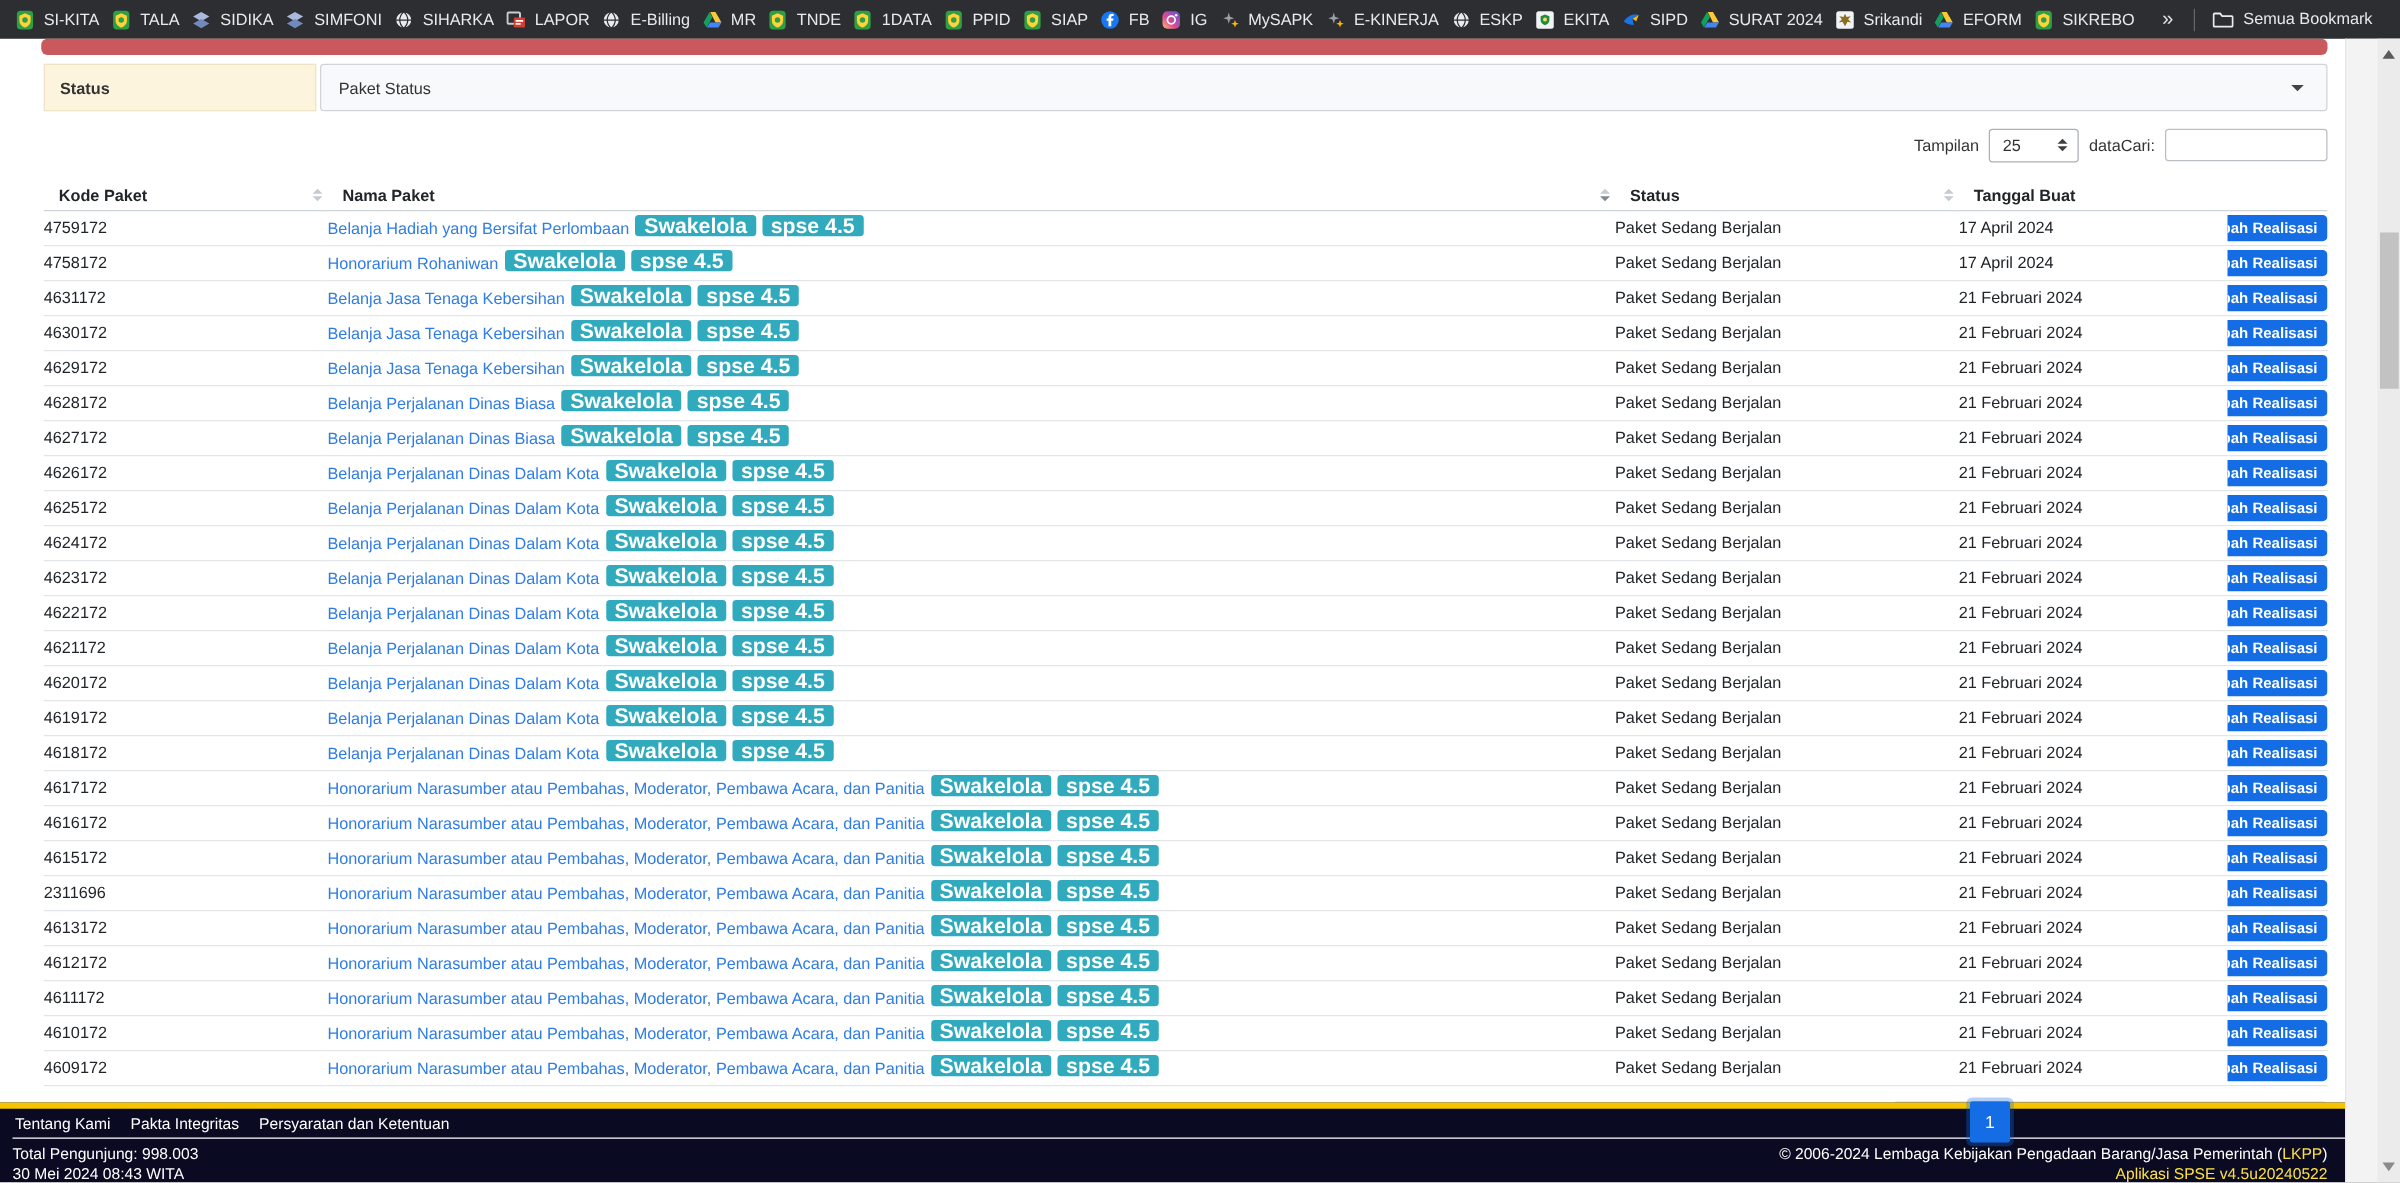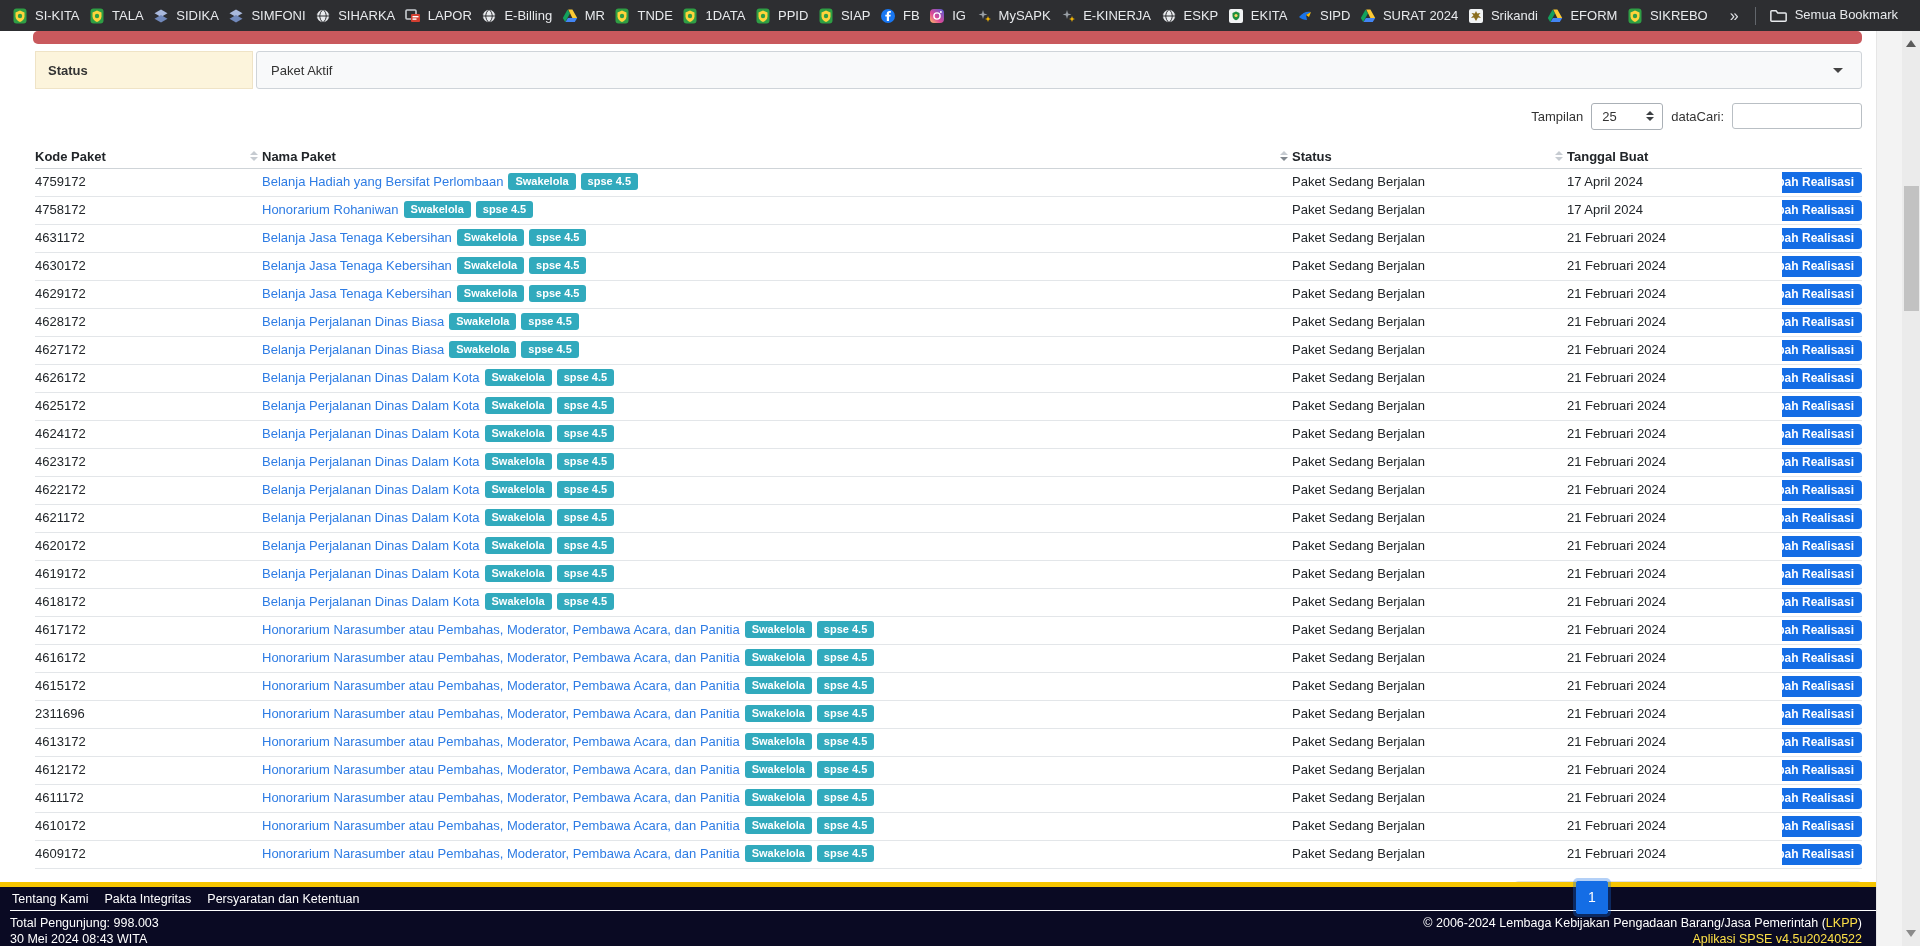--- a/index.html
+++ b/index.html
@@ -47,31 +47,31 @@
   .search-input { width: 130px; height: 26px; border: 1px solid #b9bfc4; border-radius: 3px;
                   padding: 0 6px; font-size: 13px; outline: none; }
 
   
   table.paket { width: 100%; border-collapse: collapse; table-layout: fixed; margin-top: 15px;
                 font-size: 13px; }
   col.c0 { width: 227px; } col.c1 { width: 1030px; } col.c2 { width: 275px; }
   col.c3 { width: 215px; } col.c4 { width: 80px; }
   th { text-align: left; font-weight: bold; color: #212529; padding: 3px 0;
        border-bottom: 1px solid #cfd4d8; height: 23px; }
-  .thx { display: flex; align-items: center; justify-content: space-between; padding-right: 4px; }
+  .thx { display: flex; align-items: center; justify-content: space-between; padding-right: 4px; margin-left: 12px; }
   .sort { display: inline-flex; flex-direction: column; gap: 2px; }
   .sort i { display: block; width: 0; height: 0; border-left: 4px solid transparent;
             border-right: 4px solid transparent; }
   .sort .up { border-bottom: 4px solid #c6cbd1; }
   .sort .down { border-top: 4px solid #c6cbd1; }
   .sort.desc .down { border-top-color: #80878e; }
   td { border-bottom: 1px solid #e3e6e9; padding: 3px 0; line-height: 18px; height: 25px;
        white-space: nowrap; overflow: hidden; }
   a.pkg-link { color: #2e7ce4; text-decoration: none; }
-  .badge { display: inline-block; background: #31aabd; color: #fff; font-size: 11px;
+  .badge { display: inline-block; background: #31aabd; color: #fff; font-size: 17px;
            font-weight: bold; padding: 1px 7px; border-radius: 3px; margin-left: 5px;
            line-height: 15px; vertical-align: 1px; text-align: right; }
   .btn-ubah { background: #146de5; color: #fff; font-size: 12px; font-weight: 600; border: none;
               border-radius: 4px; padding: 3px 8px; line-height: 15px; white-space: nowrap;
               cursor: pointer; float: right; }
 
   
   .table-footer { display: flex; justify-content: space-between; align-items: center;
                   margin-top: 12px; font-size: 13px; color: #333; }
   ul.pagination { display: flex; list-style: none; margin: 0; padding: 0; }
@@ -356,21 +356,21 @@
   </div>
 </div>
 
 <div class="red-bar"></div>
 
 <div class="content">
 
   <div class="filter-row">
     <div class="filter-label">Status</div>
     <div class="filter-select">
-      <span>Paket Aktif</span>
+      <span>Paket Status</span>
       <span class="caret"></span>
     </div>
   </div>
 
   <div class="controls-row">
     <div class="ctrl-left">
       <span>Tampilan</span>
       <div class="pagesize">
         <span>25</span>
         <span class="spinner">

